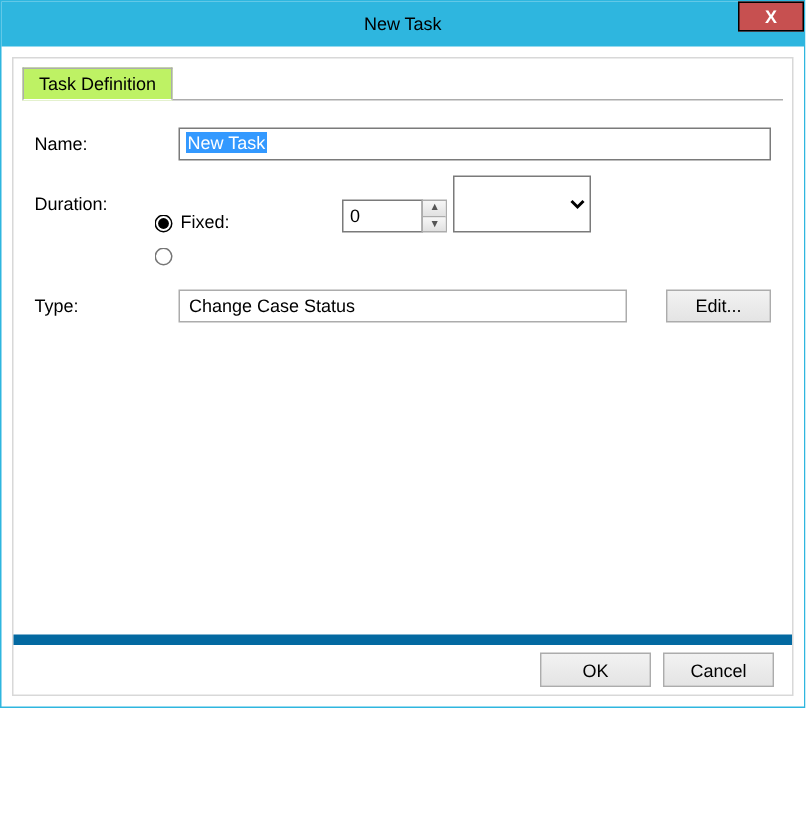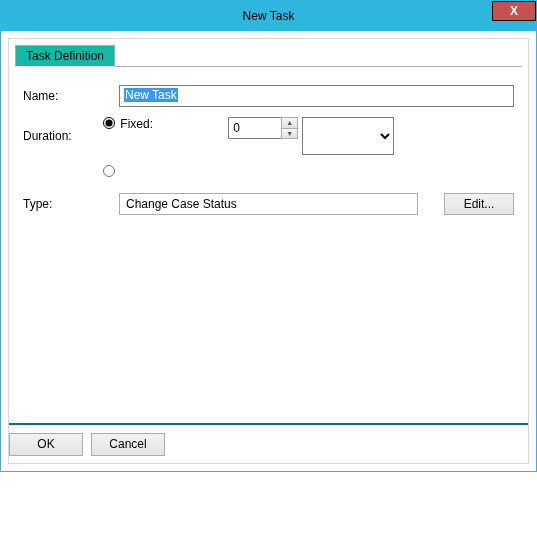--- a/index.html
+++ b/index.html
@@ -41,21 +41,21 @@
 .tabstrip {
   height: 22px;
   display: flex;
   align-items: flex-end;
   position: relative;
   margin-top: 6px;
 }
 .tab {
   border: 1px solid #acacac;
   border-bottom: 1px solid #fff;
-  background: #14b8a6;
+  background: #bef264;
   padding: 3px 10px;
   margin-left: 6px;
   position: relative;
   z-index: 2;
 }
 .tabline {
   position: absolute;
   left: 6px; right: 6px; bottom: 0;
   border-bottom: 1px solid #acacac;
   z-index: 1;
@@ -80,21 +80,21 @@
   padding: 2px 4px;
   background: #fff;
 }
 .name-sel {
   background: #3399ff;
   color: #fff;
   padding: 0 1px;
 }
 .radio-row {
   display: flex;
-  align-items: flex-start;
+  align-items: flex-end;
   width: 100%;
 }
 .radio {
   width: 12px; height: 12px;
   margin: 0 5px 0 0;
   accent-color: #000;
 }
 .radlabel {
   min-width: 108px;
 }
@@ -142,24 +142,25 @@
 .edit-btn {
   width: 70px; height: 22px;
   margin-left: 26px;
   background: linear-gradient(#f2f2f2,#e4e4e4);
   border: 1px solid #acacac;
   cursor: pointer;
 }
 .button-bar {
   height: 40px;
   display: flex;
+  justify-content: flex-end;
   align-items: center;
   gap: 8px;
   padding-right: 12px;
-  border-top: 2px solid #0369a1;
+  border-top: 7px solid #0369a1;
 }
 .dlg-btn {
   width: 74px; height: 23px;
   background: linear-gradient(#f2f2f2,#e4e4e4);
   border: 1px solid #acacac;
   cursor: pointer;
 }
 </style>
 </head>
 <body>

